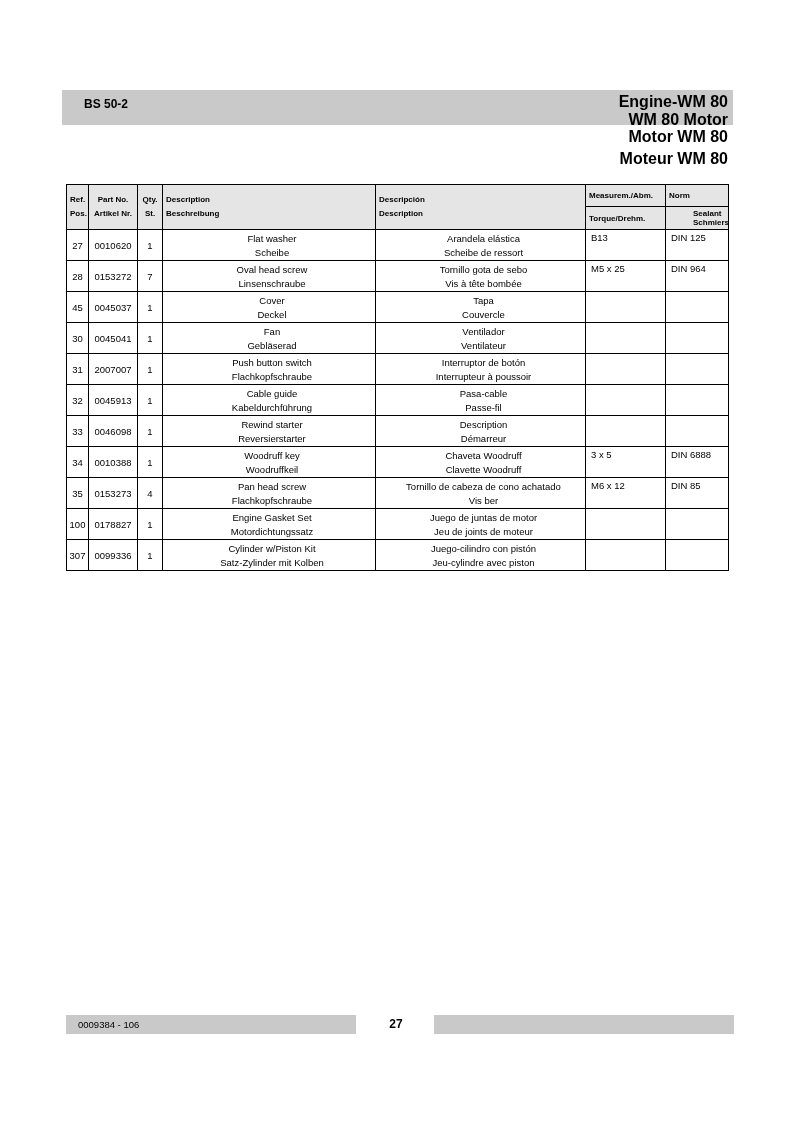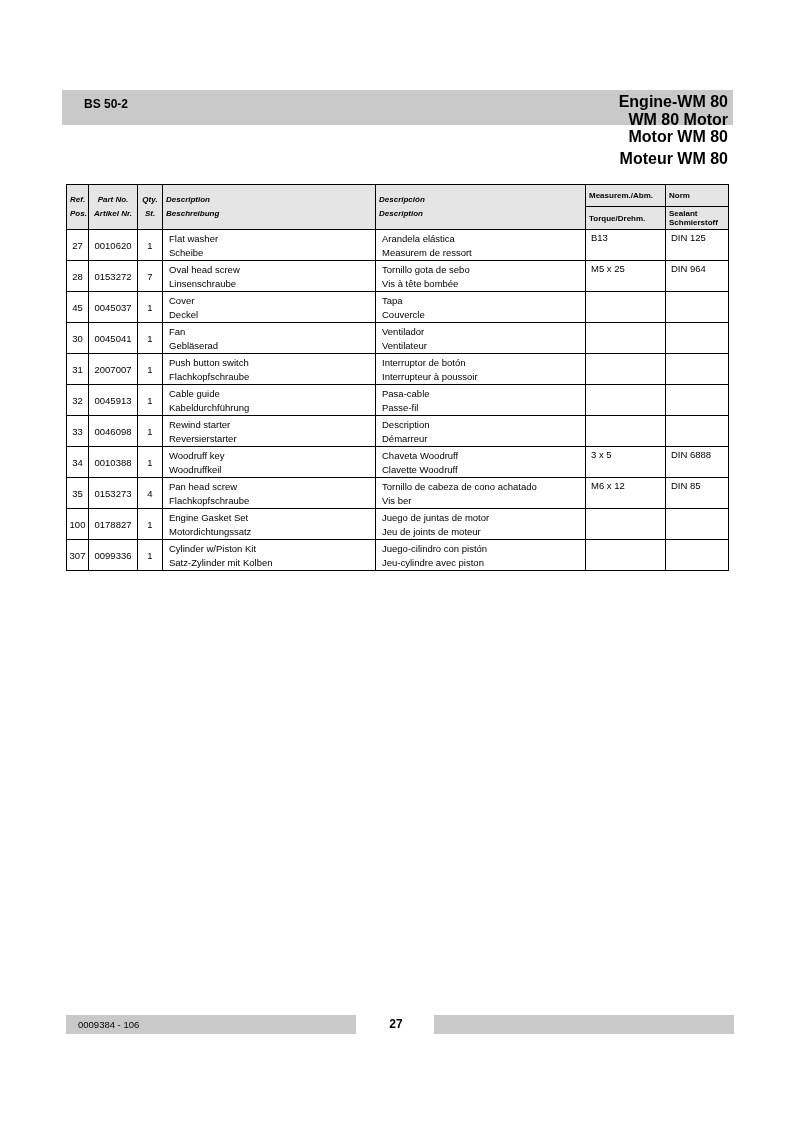--- a/index.html
+++ b/index.html
@@ -45,43 +45,43 @@
   }
   .parts-table thead th {
     background: var(--table-header-gray, #e5e5e5);
     font-size: 8px; font-weight: bold;
     text-align: left;
     vertical-align: middle;
     padding: 2px 3px;
     height: 22px;
   }
   .parts-table thead th.th-center { text-align: center; }
-  .parts-table thead th.th-stacked div { line-height: 14px; font-style: italic; }
-  .parts-table thead th.th-sub div { line-height: 9px; }
+  .parts-table thead th.th-stacked div { line-height: 14px; }
+  .parts-table thead th.th-sub div { line-height: 9px; margin-left: 24px; }
 
   .col-ref   { width: 22px; }
   .col-part  { width: 49px; }
   .col-qty   { width: 25px; }
   .col-desc  { width: 213px; }
   .col-desc2 { width: 210px; }
   .col-meas  { width: 80px; }
   .col-norm  { width: 63px; }
 
   .parts-table tbody tr { height: 31px; }
   .parts-table tbody td { background: #fff; }
   .td-num {
     text-align: center;
     vertical-align: middle;
     padding: 0 1px;
   }
   .td-desc {
     vertical-align: top;
     padding: 2px 0 0 6px;
   }
-  .td-desc div { line-height: 13.5px; white-space: nowrap; }
+  .td-desc div { line-height: 13.5px; white-space: nowrap; text-align: center; }
   .td-val {
     vertical-align: top;
     padding: 2px 0 0 5px;
     line-height: 11px;
   }
 
   
   .footer-left-bar {
     position: absolute; left: 66px; top: 1015px;
     width: 290px; height: 19px;
@@ -159,21 +159,21 @@
   <tr>
     <td class="td-num">27</td>
     <td class="td-num">0010620</td>
     <td class="td-num">1</td>
     <td class="td-desc">
       <div>Flat washer</div>
       <div>Scheibe</div>
     </td>
     <td class="td-desc">
       <div>Arandela elástica</div>
-      <div>Measurem de ressort</div>
+      <div>Scheibe de ressort</div>
     </td>
     <td class="td-val">B13</td>
     <td class="td-val">DIN 125</td>
   </tr>
 
   <tr>
     <td class="td-num">28</td>
     <td class="td-num">0153272</td>
     <td class="td-num">7</td>
     <td class="td-desc">

